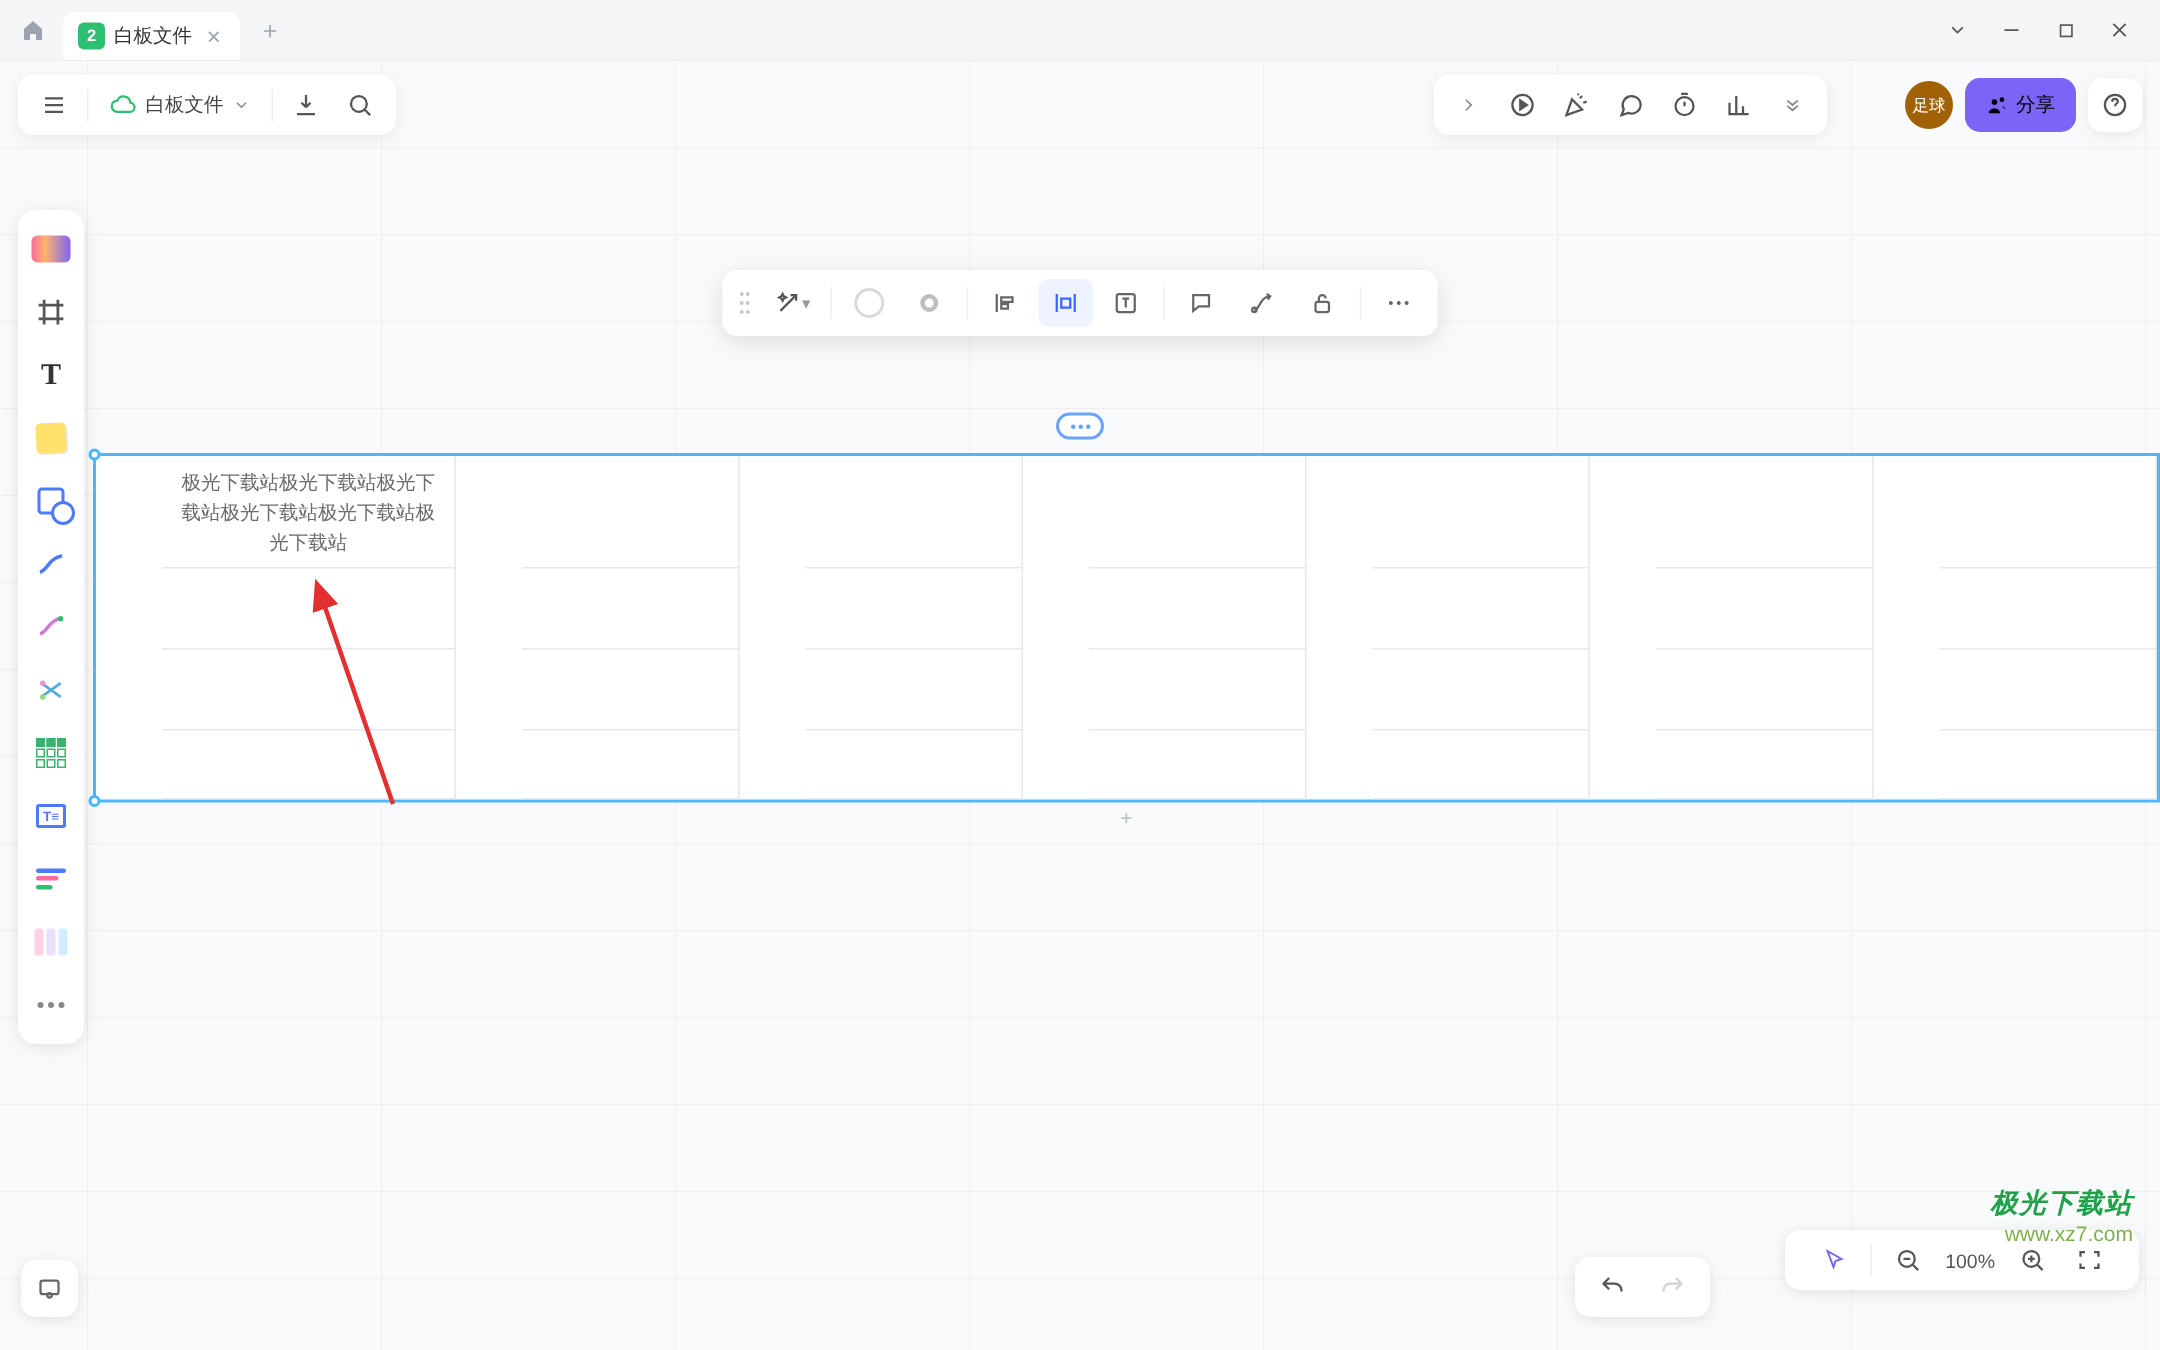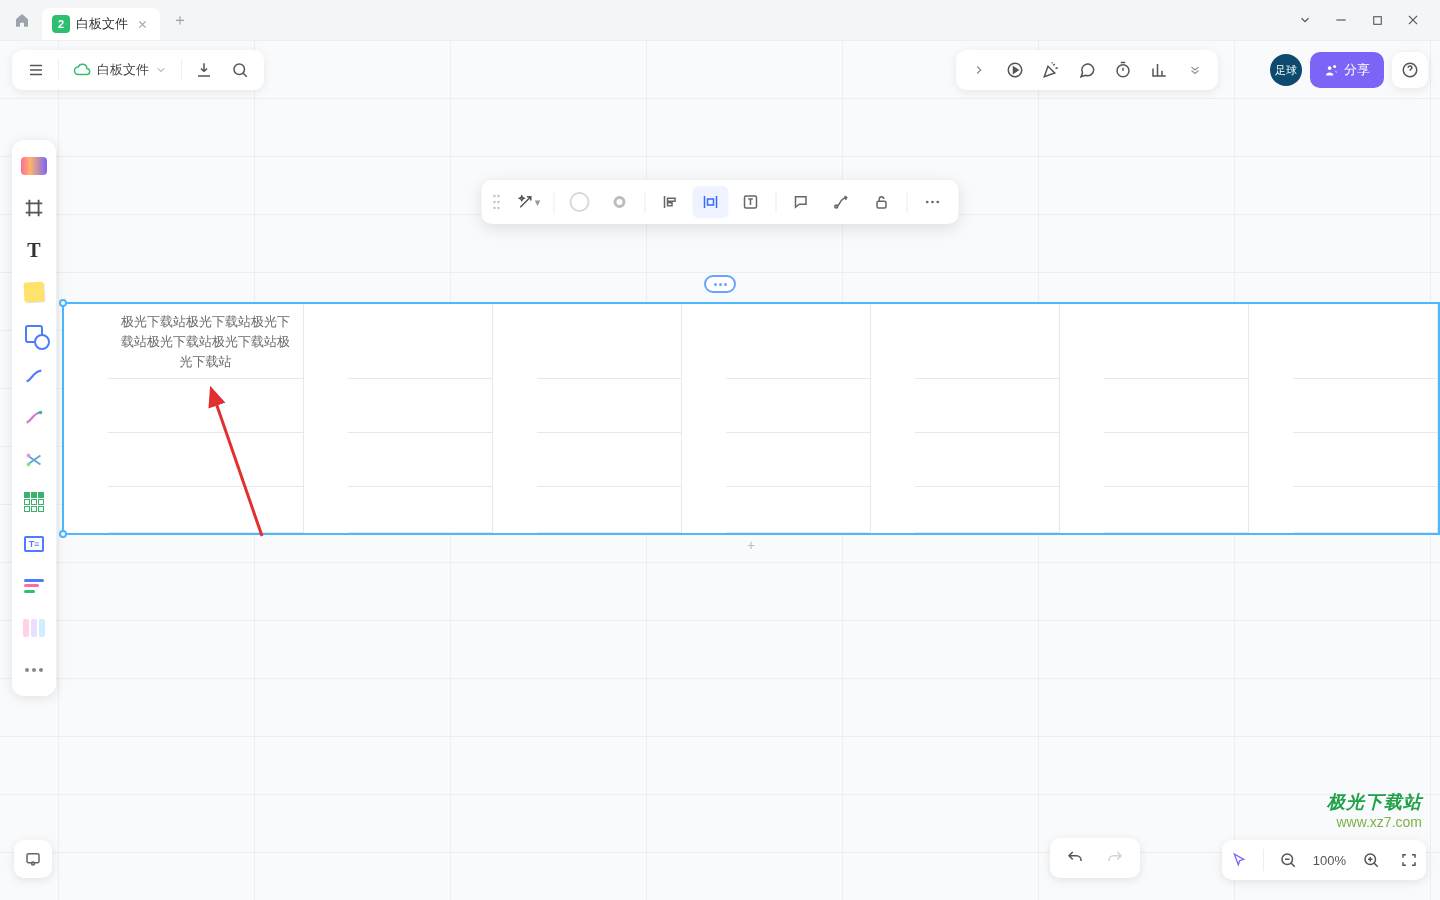--- a/index.html
+++ b/index.html
@@ -21,22 +21,22 @@
 
 .toptool { position:absolute; top:50px; left:12px; display:flex; align-items:center; background:#fff; border-radius:10px; box-shadow:0 2px 10px rgba(0,0,0,.08); height:40px; padding:0 6px; }
 .toptool .btn { width:36px; height:32px; display:flex; align-items:center; justify-content:center; color:#555; cursor:pointer; border-radius:6px; }
 .toptool .divider { width:1px; height:22px; background:#eee; margin:0 4px; }
 .filebtn { display:flex; align-items:center; gap:6px; padding:0 10px; height:32px; font-size:13px; color:#444; cursor:pointer; }
 .cloudicon { color:#2fbf71; }
 
 .topright { position:absolute; top:50px; right:12px; display:flex; align-items:center; gap:8px; }
 .tricons { background:#fff; border-radius:10px; box-shadow:0 2px 10px rgba(0,0,0,.08); height:40px; display:flex; align-items:center; padding:0 6px; gap:2px; }
 .tricons .ib { width:34px; height:32px; display:flex; align-items:center; justify-content:center; color:#555; cursor:pointer; border-radius:6px; }
-.avatar { width:32px; height:32px; border-radius:50%; background:#0c4a6e; color:#fff; display:flex; align-items:center; justify-content:center; font-size:11px; font-weight:500; cursor:pointer;margin-left:44px; }
-.sharebtn { background:#7c64f7; color:#ffffff; height:36px; padding:0 14px; border-radius:10px; display:flex; align-items:center; gap:5px; font-size:13px; cursor:pointer; }
+.avatar { width:32px; height:32px; border-radius:50%; background:#a16207; color:#fff; display:flex; align-items:center; justify-content:center; font-size:11px; font-weight:500; cursor:pointer;margin-left:44px; }
+.sharebtn { background:#7c64f7; color:#000000; height:36px; padding:0 14px; border-radius:10px; display:flex; align-items:center; gap:5px; font-size:13px; cursor:pointer; }
 .helpbtn { width:36px; height:36px; background:#fff; border-radius:10px; box-shadow:0 2px 10px rgba(0,0,0,.08); display:flex; align-items:center; justify-content:center; color:#555; cursor:pointer; }
 
 
 .canvas { position:absolute; top:40px; left:0; right:0; bottom:0; }
 .grid { position:absolute; inset:0;
   background-image:
     linear-gradient(to right, #eceef0 1px, transparent 1px),
     linear-gradient(to bottom, #eceef0 1px, transparent 1px);
   background-size: 196px 58px;
   background-position: 58px 0;
@@ -99,21 +99,21 @@
 .dots3 { display:flex; gap:3px; }
 .dots3 span{ width:4px; height:4px; background:#888; border-radius:50%; }
 
 
 .locatebtn { position:absolute; left:14px; bottom:22px; width:38px; height:38px; background:#fff; border-radius:10px; box-shadow:0 2px 10px rgba(0,0,0,.10); display:flex; align-items:center; justify-content:center; color:#666; cursor:pointer; }
 
 
 .undobar { position:absolute; right:300px; bottom:22px; background:#fff; border-radius:10px; box-shadow:0 2px 10px rgba(0,0,0,.10); height:40px; display:flex; align-items:center; padding:0 8px; gap:6px; }
 .undobar .ib { width:34px; height:30px; display:flex; align-items:center; justify-content:center; color:#555; cursor:pointer; border-radius:6px; }
 .undobar .ib.dis { color:#cfd2d7; }
-.zoombar { position:absolute; right:14px; bottom:20px; background:#fff; border-radius:10px; box-shadow:0 2px 10px rgba(0,0,0,.10); height:40px; display:flex; align-items:center; padding:0 0; gap:4px; }
+.zoombar { position:absolute; right:14px; bottom:40px; background:#fff; border-radius:10px; box-shadow:0 2px 10px rgba(0,0,0,.10); height:40px; display:flex; align-items:center; padding:0 16px; gap:4px; }
 .zoombar .ib { width:34px; height:30px; display:flex; align-items:center; justify-content:center; color:#555; cursor:pointer; border-radius:6px; }
 .zoomval { font-size:13px; color:#555; padding:0 4px; }
 .cursorbtn { color:#7c64f7; }
 
 
 .wm { position:absolute; right:18px; bottom:70px; text-align:right; pointer-events:none; }
 .wm .wm1 { font-size:18px; font-weight:600; color:#1fa24a; font-style:italic; text-shadow:0 1px 0 #fff; letter-spacing:1px; }
 .wm .wm2 { font-size:14px; color:#7eb14a; }
 
 svg { display:block; }

